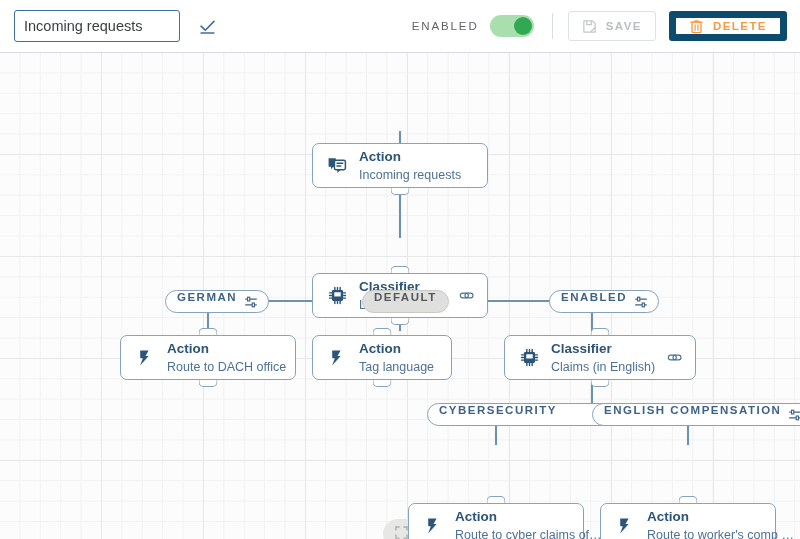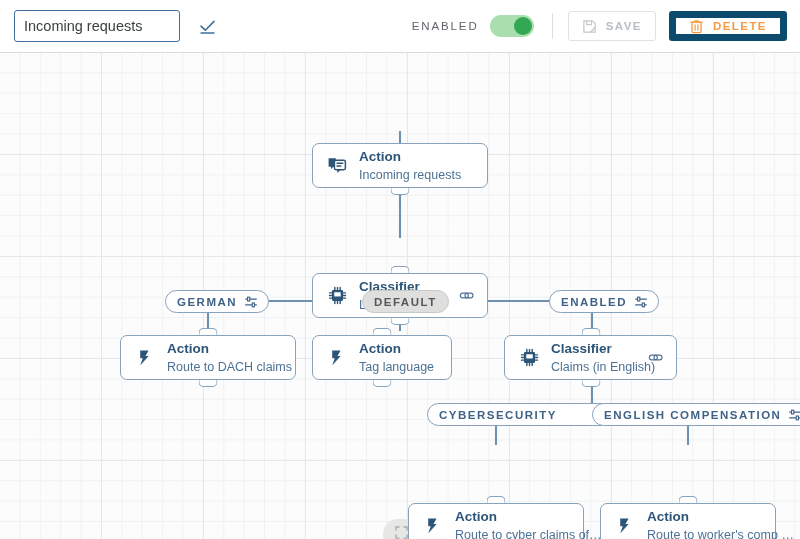--- a/index.html
+++ b/index.html
@@ -188,21 +188,20 @@
     z-index: 11;
   }
   .nub.top    { top: -7.7px;    border-bottom: none; border-radius: 5px 5px 0 0; }
   .nub.bottom { bottom: -7.7px; border-top: none;    border-radius: 0 0 5px 5px; }
 
   
   .pill {
     position: absolute;
     height: 23px;
     display: flex;
-    align-items: center;
     justify-content: center;
     border-radius: 12px;
     font-size: 11.5px;
     font-weight: 700;
     letter-spacing: 1.5px;
     padding: 0 11px;
     white-space: nowrap;
     z-index: 12;
     cursor: pointer;
   }
@@ -386,41 +385,41 @@
     </div>
 
     <div class="node" style="left:120px; top:282px; width:176px; height:45px;">
       <span class="node-ico">
         <svg width="18" height="18" viewBox="0 0 18 18">
           <path d="M4.2 1.4 h8.4 l-3.1 5.6 h3.1 l-8.4 9.6 l2.6 -7.4 h-2.6 Z" fill="#2d5578"></path>
         </svg>
       </span>
       <span class="node-txt">
         <span class="node-title">Action</span>
-        <span class="node-sub">Route to DACH claims</span>
+        <span class="node-sub">Route to DACH office</span>
       </span>
       <span class="nub top"></span>
       <span class="nub bottom"></span>
     </div>
 
     <div class="node" style="left:312px; top:282px; width:140px; height:45px;">
       <span class="node-ico">
         <svg width="18" height="18" viewBox="0 0 18 18">
           <path d="M4.2 1.4 h8.4 l-3.1 5.6 h3.1 l-8.4 9.6 l2.6 -7.4 h-2.6 Z" fill="#2d5578"></path>
         </svg>
       </span>
       <span class="node-txt">
         <span class="node-title">Action</span>
         <span class="node-sub">Tag language</span>
       </span>
       <span class="nub top"></span>
       <span class="nub bottom"></span>
     </div>
 
-    <div class="node" style="left:504px; top:282px; width:173px; height:45px;">
+    <div class="node" style="left:504px; top:282px; width:192px; height:45px;">
       <span class="node-ico">
         <svg width="19" height="19" viewBox="0 0 20 20">
           <rect x="4.2" y="4.2" width="11.6" height="11.6" rx="1.2" fill="#2d5578"></rect>
           <g stroke="#2d5578" stroke-width="1.5" stroke-linecap="round">
             <path d="M7.2 4.2 V1.6 M10 4.2 V1.6 M12.8 4.2 V1.6"></path>
             <path d="M7.2 18.4 V15.8 M10 18.4 V15.8 M12.8 18.4 V15.8"></path>
             <path d="M4.2 7.2 H1.6 M4.2 10 H1.6 M4.2 12.8 H1.6"></path>
             <path d="M18.4 7.2 H15.8 M18.4 10 H15.8 M18.4 12.8 H15.8"></path>
           </g>
           <rect x="6.6" y="6.6" width="6.8" height="4.4" fill="#ffffff"></rect>

